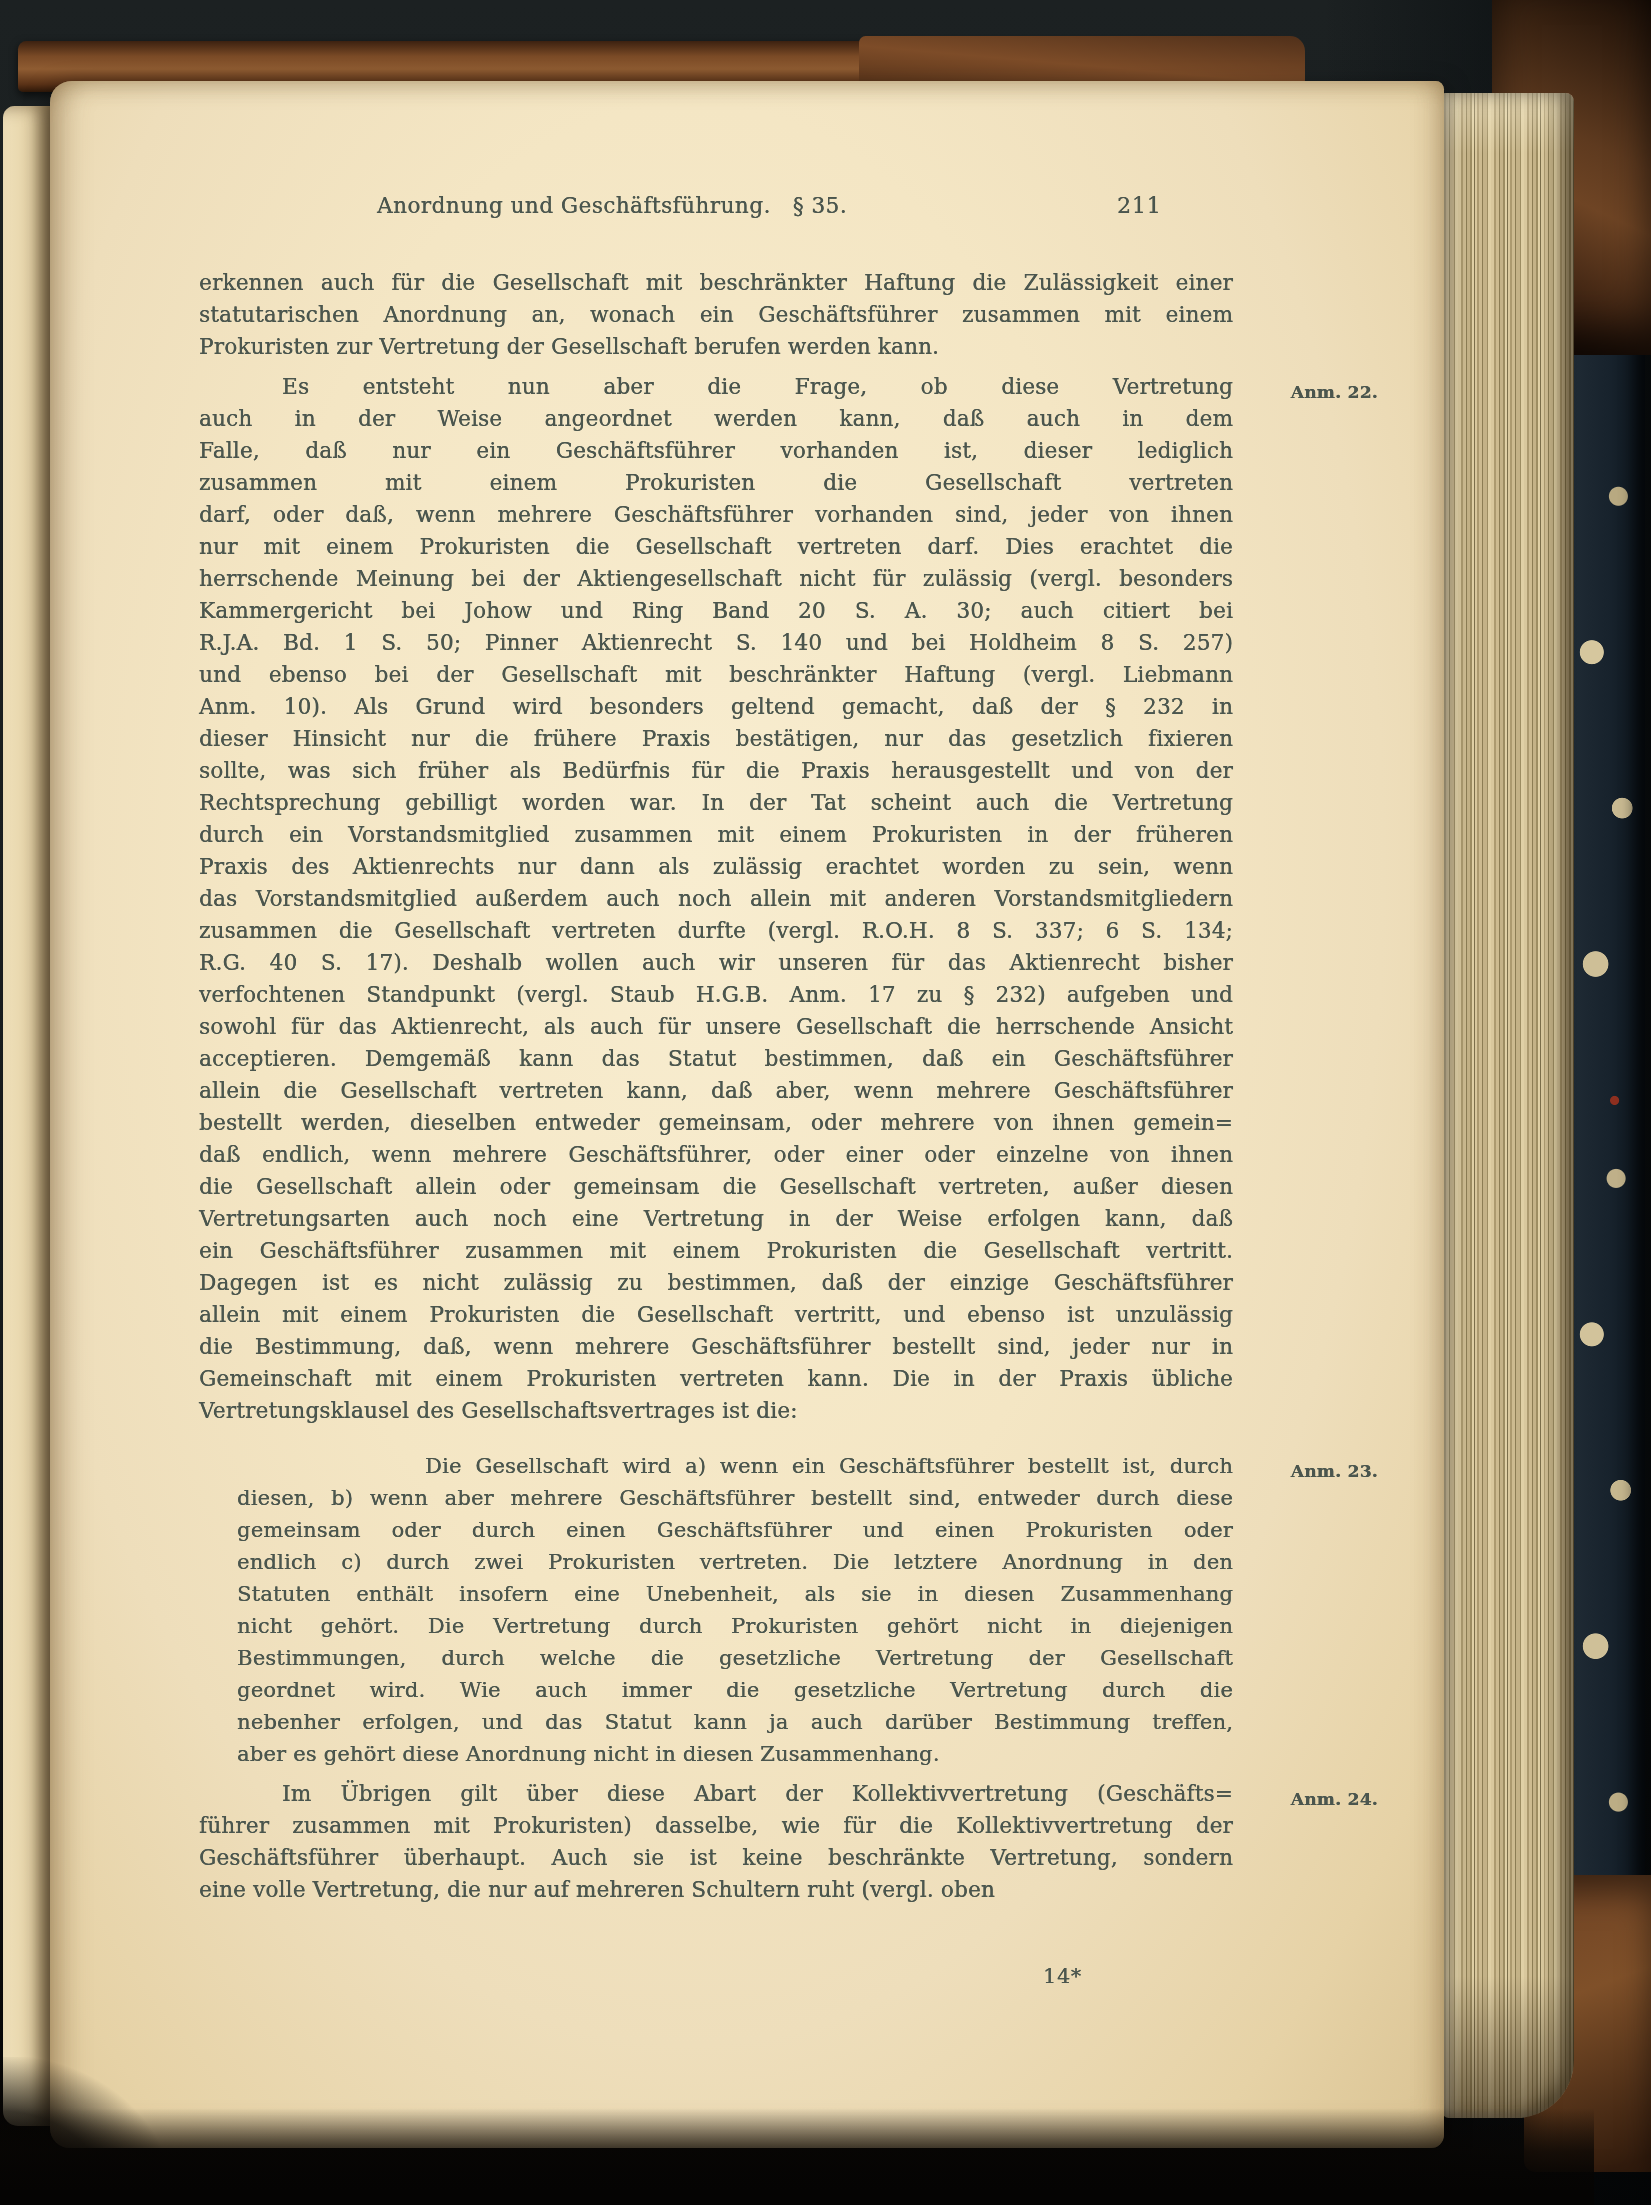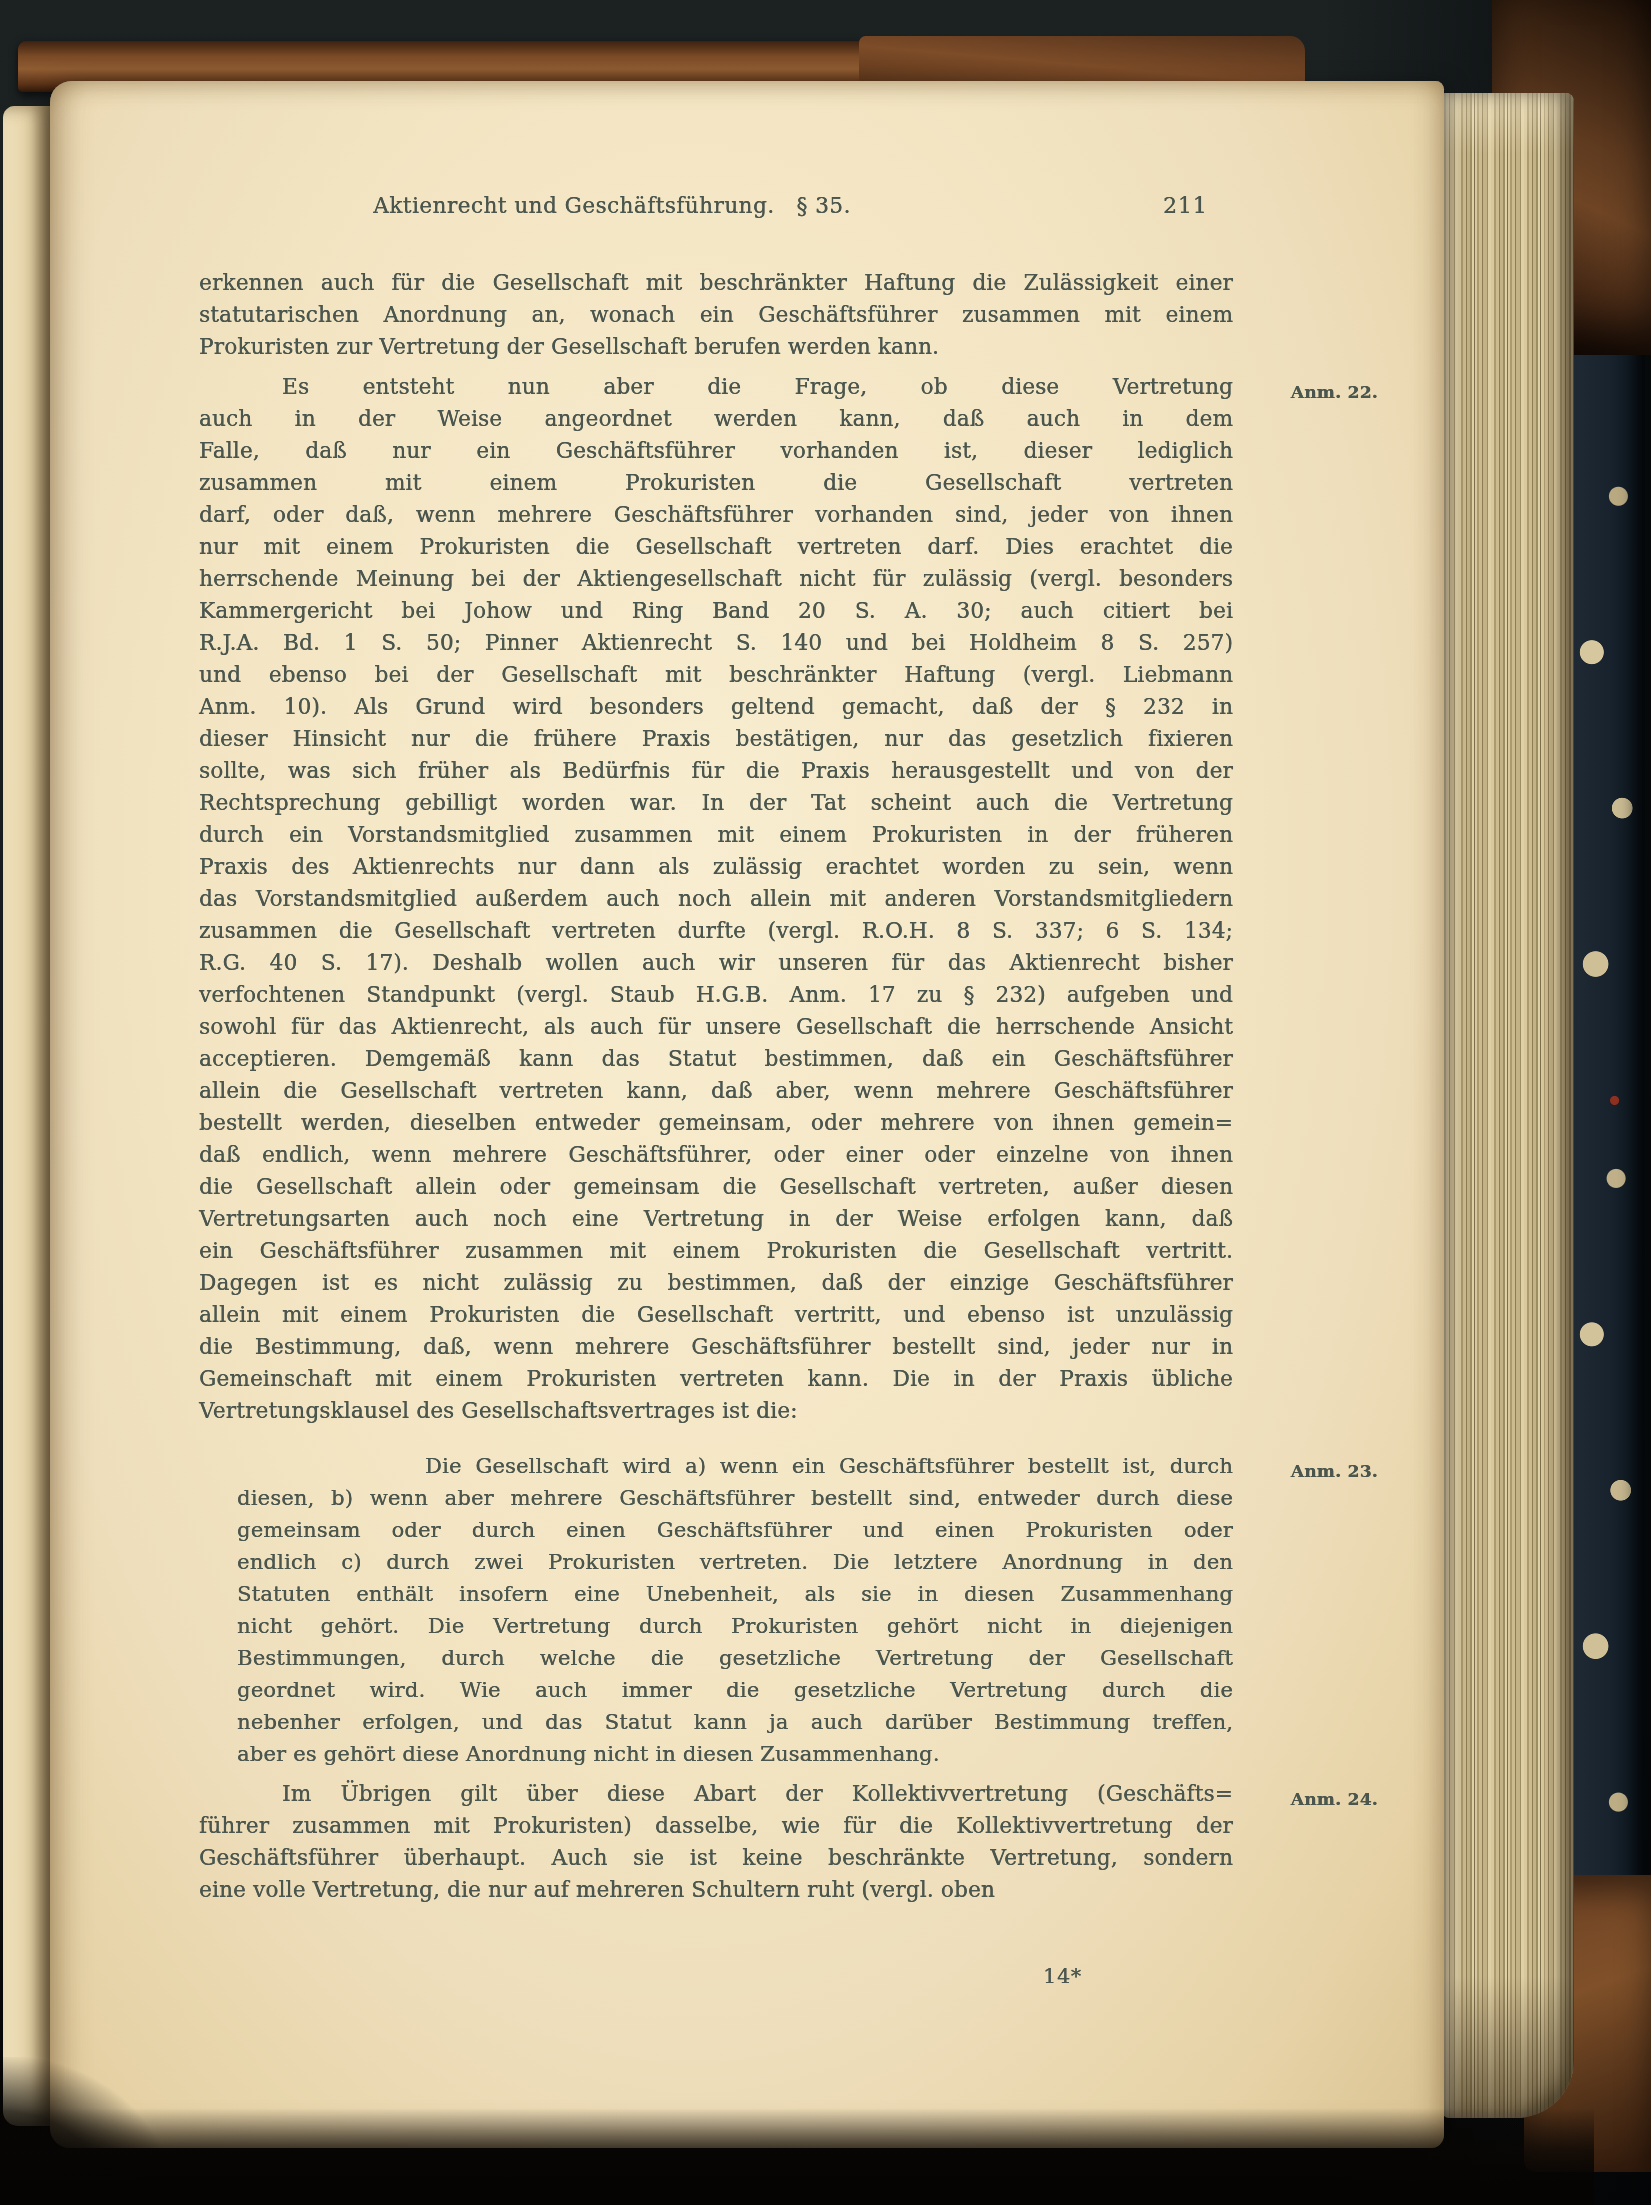--- a/index.html
+++ b/index.html
@@ -96,24 +96,24 @@
   <div class="abs leather-top"></div>
   <div class="abs leather-top-right"></div>
   <div class="abs marble"></div>
   <div class="abs leather-corner-tr"></div>
   <div class="abs leather-corner-br"></div>
   <div class="abs fore-edge"></div>
   <div class="abs left-sliver"></div>
 
   <div class="abs page">
     <div class="abs running-head ink" style="left:149px;top:112px;">
-      <span>Aktienrecht und Geschäftsführung.</span>
+      <span>Anordnung und Geschäftsführung.</span>
       &nbsp;&nbsp;<span>§ 35.</span>
     </div>
-    <div class="abs page-number ink" style="left:1113px;top:112px;">211</div>
+    <div class="abs page-number ink" style="left:1067px;top:112px;">211</div>
 
     <div class="abs text-block ink" style="left:149px;top:186px;">
         <div class="para p1 p1">
           <div class="line first">erkennen auch für die Gesellschaft mit beschränkter Haftung die Zulässigkeit einer</div>
           <div class="line">statutarischen Anordnung an, wonach ein Geschäftsführer zusammen mit einem</div>
           <div class="line last">Prokuristen zur Vertretung der Gesellschaft berufen werden kann.</div>
         </div>
         <div class="para indent p2">
           <div class="line first">Es entsteht nun aber die Frage, ob diese Vertretung</div>
           <div class="line">auch in der Weise angeordnet werden kann, daß auch in dem</div>

